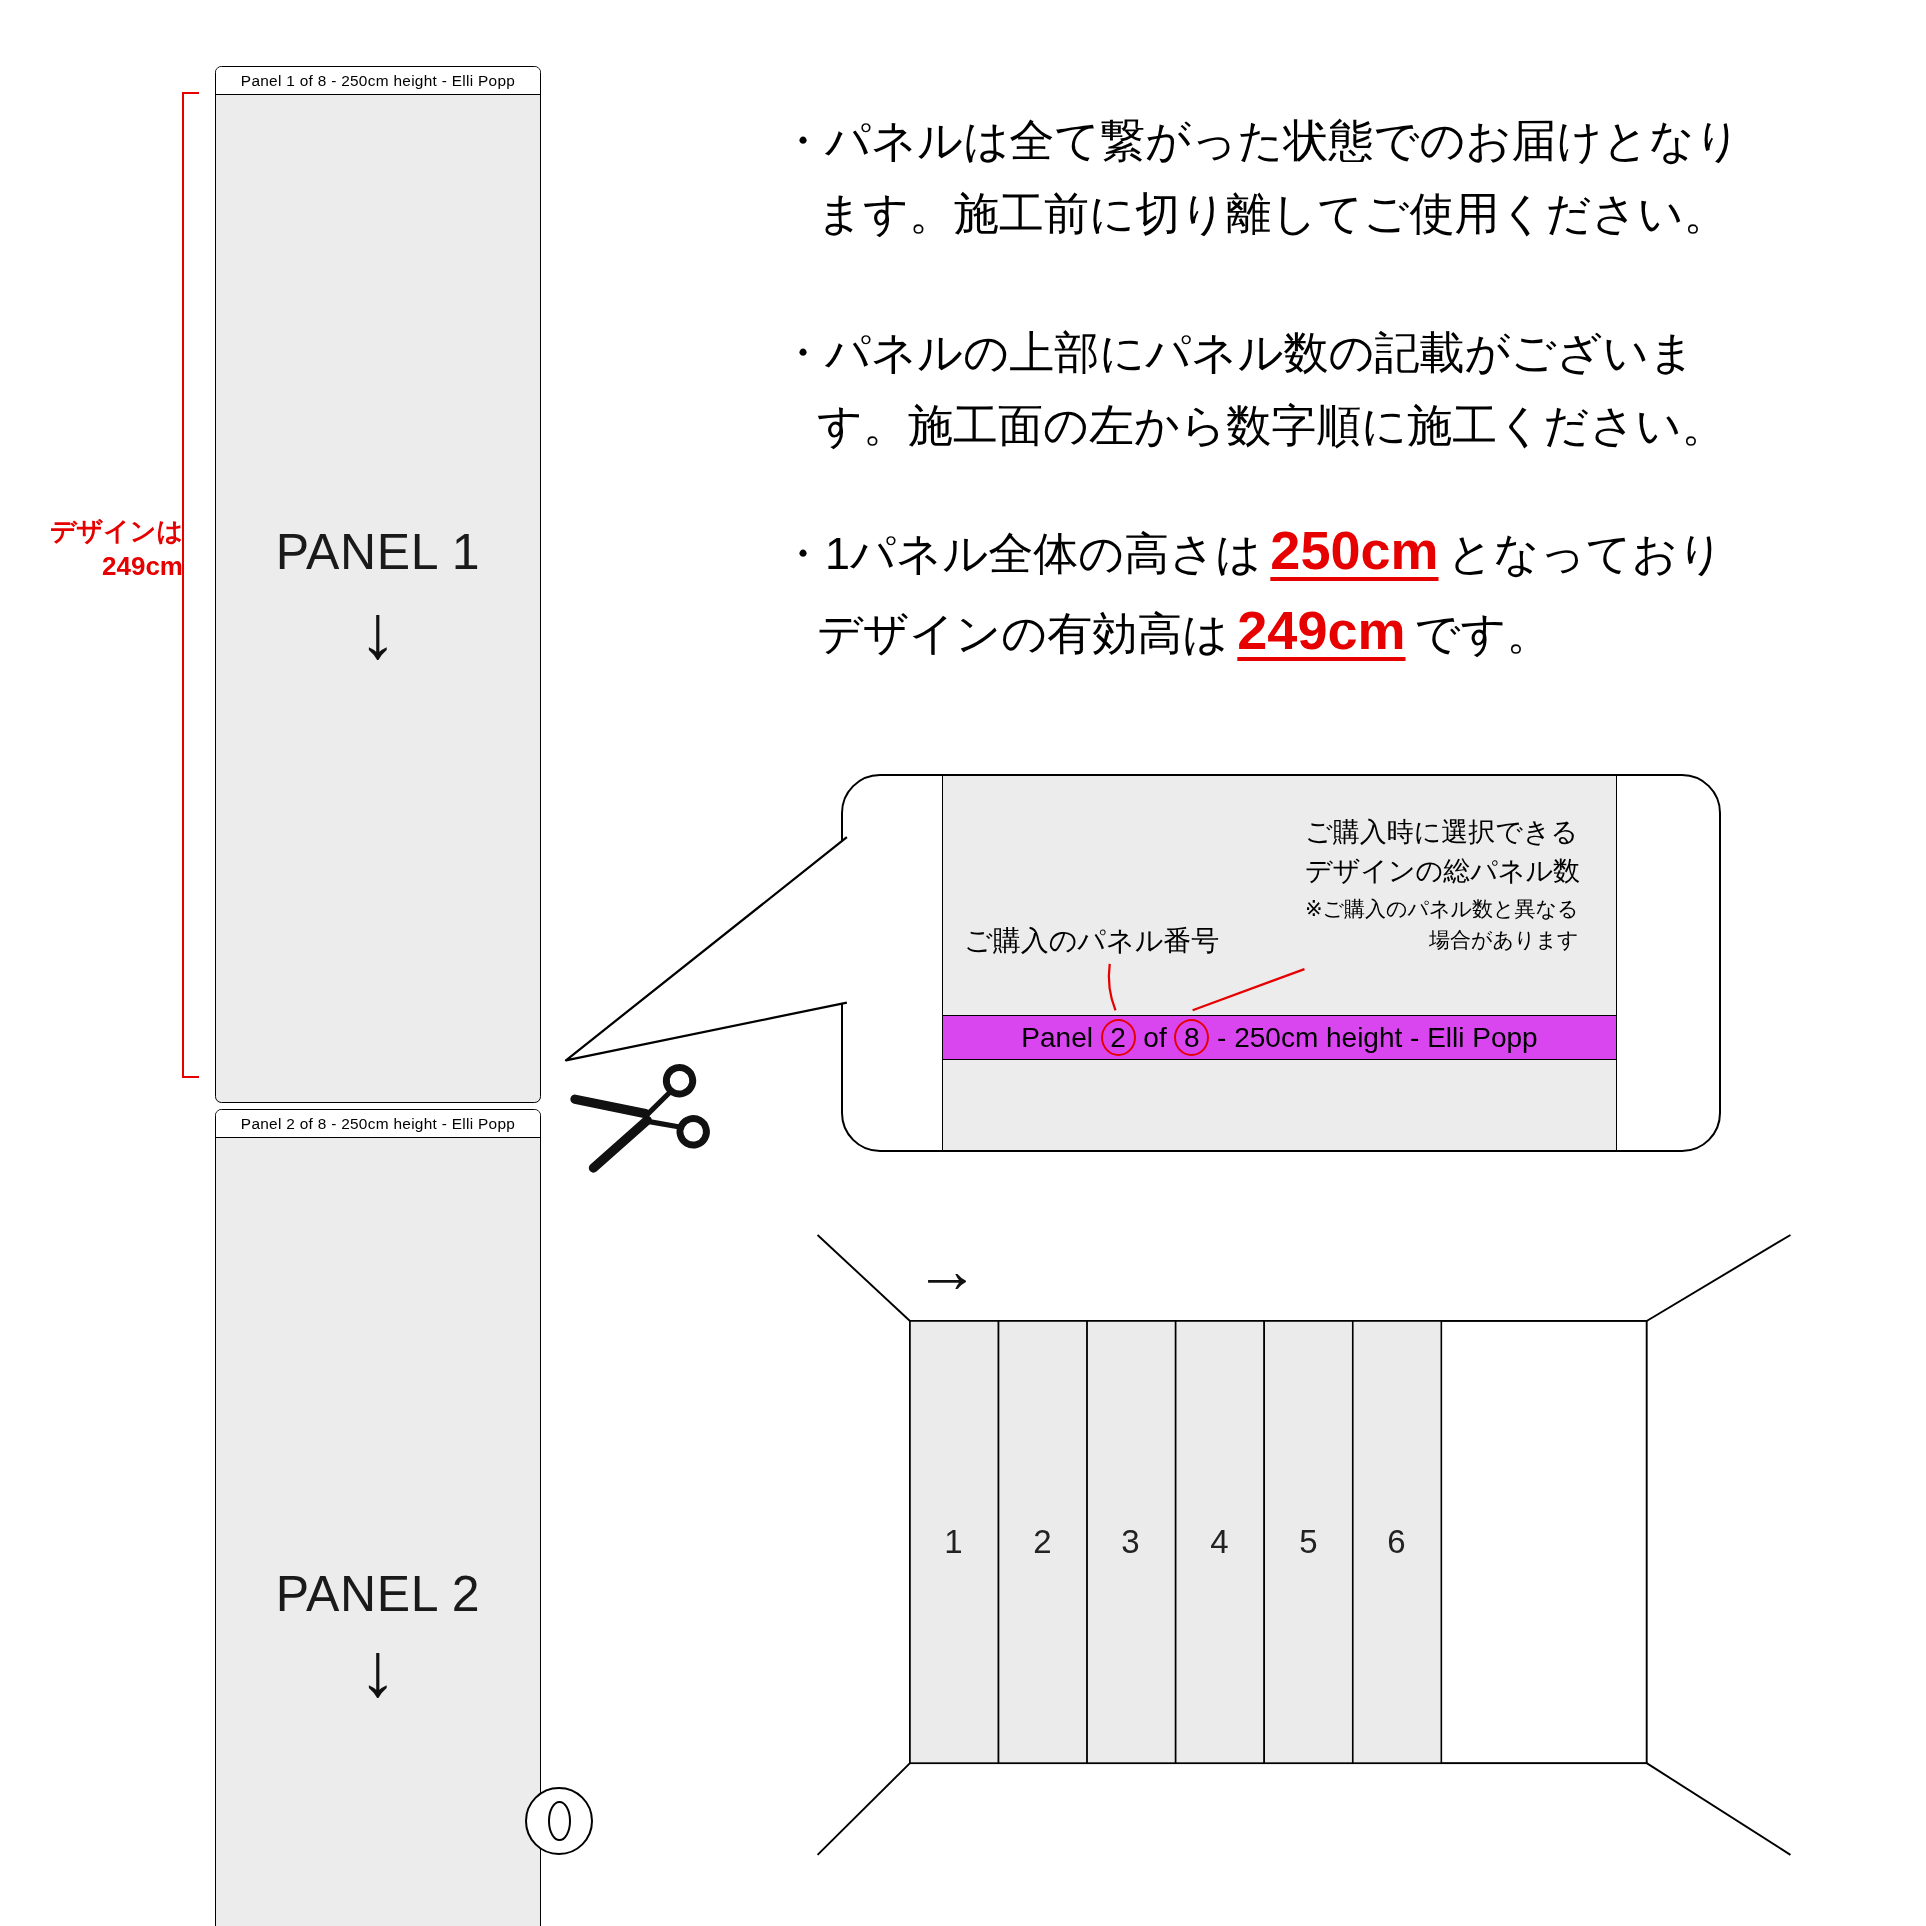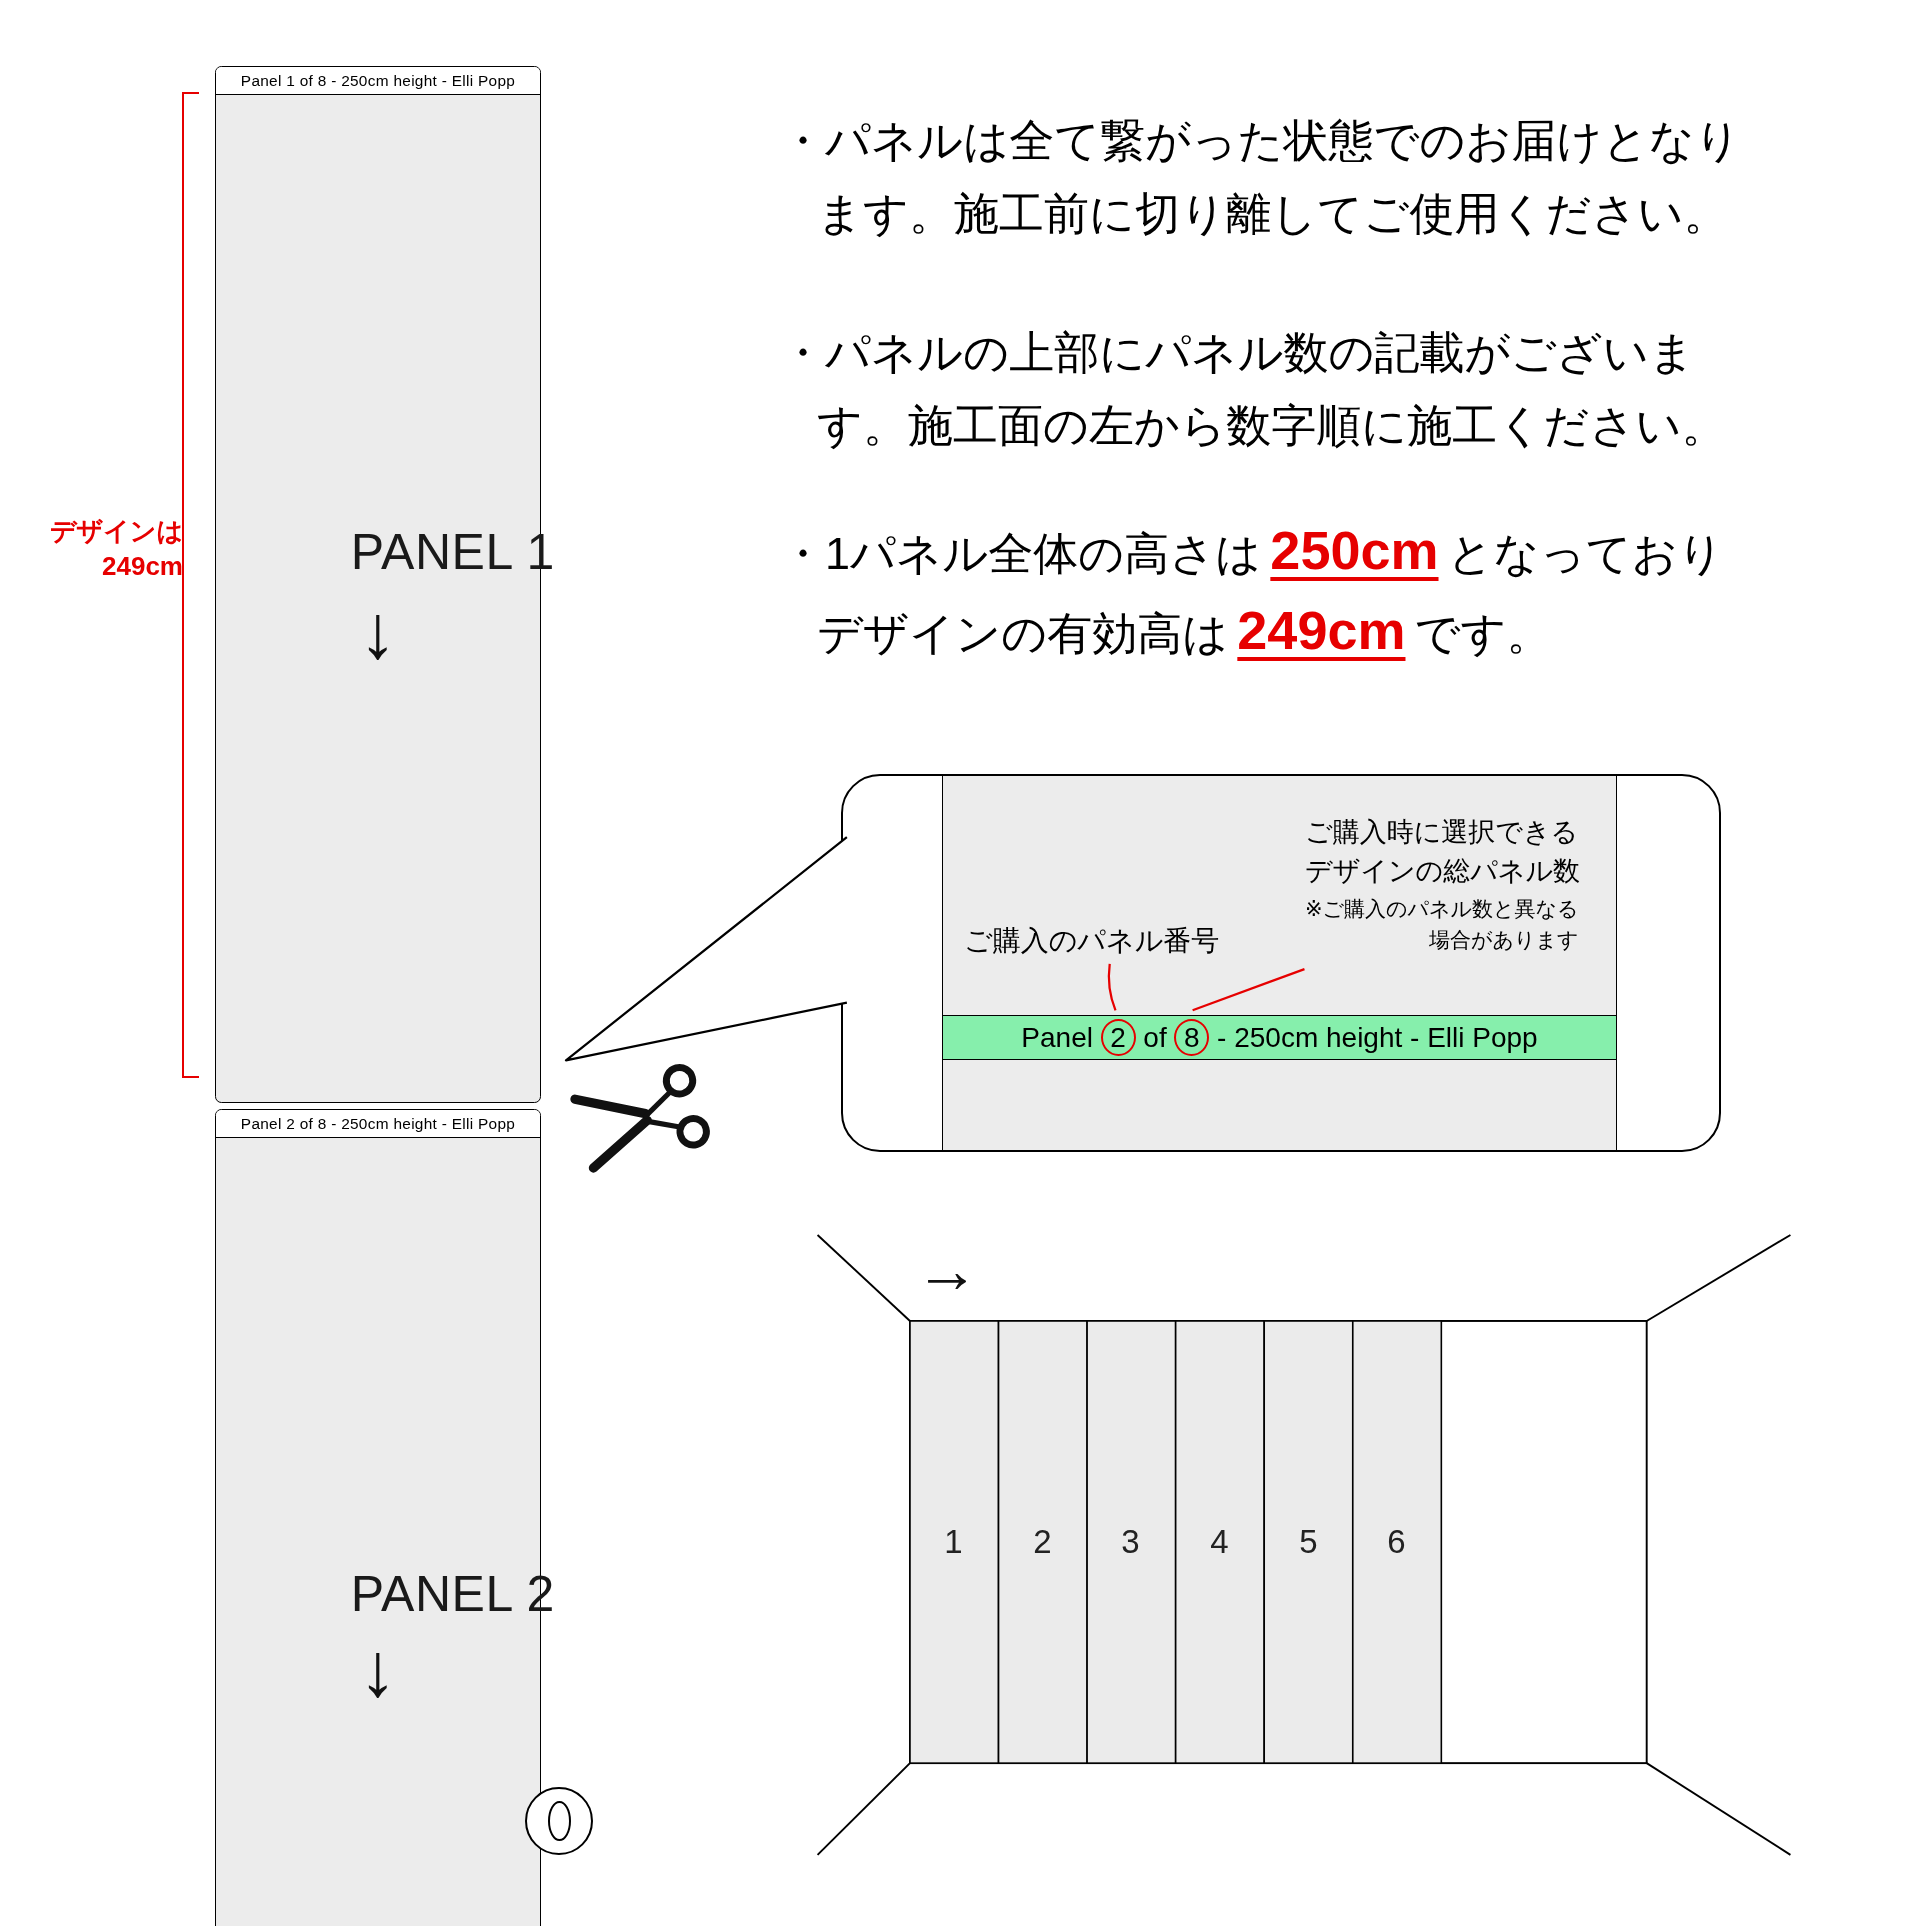--- a/index.html
+++ b/index.html
@@ -18,22 +18,22 @@
   }
   .panel .hdr {
     height:27px; background:#fff; border-bottom:1.9px solid #000;
     display:flex; align-items:center; justify-content:center;
     font-size:15.4px; color:#000; letter-spacing:0.3px;
   }
   #panel1 { top:66px; height:1037px; }
   #panel2 { top:1109px; height:852px; border-radius:6.4px 6.4px 16.7px 26px; }
 
   .panel-label {
-    position:absolute; left:215px; width:326px; text-align:right;
-    font-size:50px; letter-spacing:0.6px; color:#1a1a1a;padding-left:14px;
+    position:absolute; left:215px; width:326px; text-align:center;
+    font-size:50px; letter-spacing:0.6px; color:#1a1a1a;
   }
   .panel-arrow {
     position:absolute; left:215px; width:326px; text-align:center;
     font-size:76px; color:#111; line-height:1;
   }
 
   .bracket {
     position:absolute; left:182px; top:92px; width:16.7px; height:986px;
     border-left:2.6px solid #e60000; border-top:2.6px solid #e60000; border-bottom:2.6px solid #e60000;
     box-sizing:border-box;
@@ -72,21 +72,21 @@
     position:absolute; left:841px; top:774px; width:880px; height:378px;
     border:2.2px solid #000; border-radius:39px; background:#fff;
     box-sizing:border-box; z-index:3;
   }
   .callout-gray {
     position:absolute; left:99px; top:0; width:675px; height:100%;
     background:#ececec; border-left:1.9px solid #000; border-right:1.9px solid #000; box-sizing:border-box;
   }
   .callout-strip {
     position:absolute; left:99px; top:239px; width:675px; height:45px;
-    background:#86efac; border:1.9px solid #000; box-sizing:border-box;
+    background:#d946ef; border:1.9px solid #000; box-sizing:border-box;
     display:flex; align-items:center; justify-content:center; gap:7.7px;
     font-size:28px; color:#000;
   }
   .red-circle {
     display:inline-flex; align-items:center; justify-content:center;
     width:35px; height:37px; border:2.2px solid #e60000; border-radius:50%;
     box-sizing:border-box; color:#000;
   }
   .anno-top  { position:absolute; left:462px; top:37px;  font-size:27px; line-height:39px; color:#000; }
   .anno-note { position:absolute; left:462px; top:117px; font-size:21px; line-height:31px; color:#000;text-align:right; }

